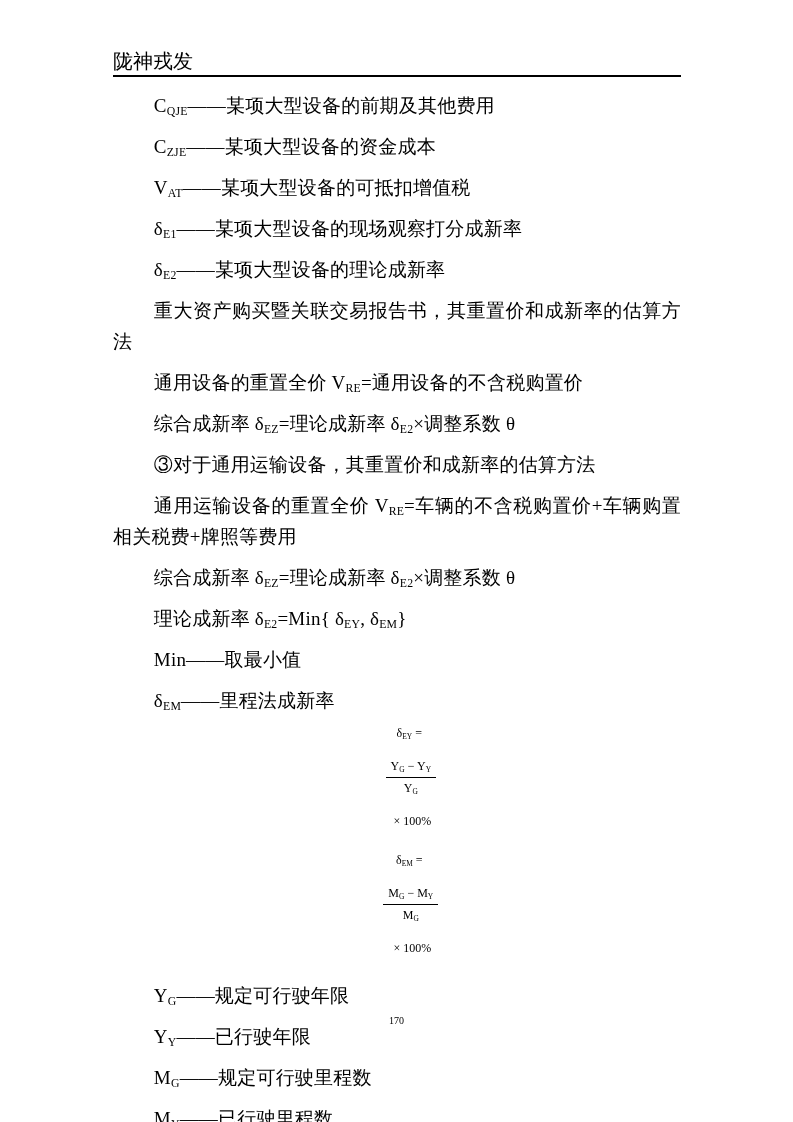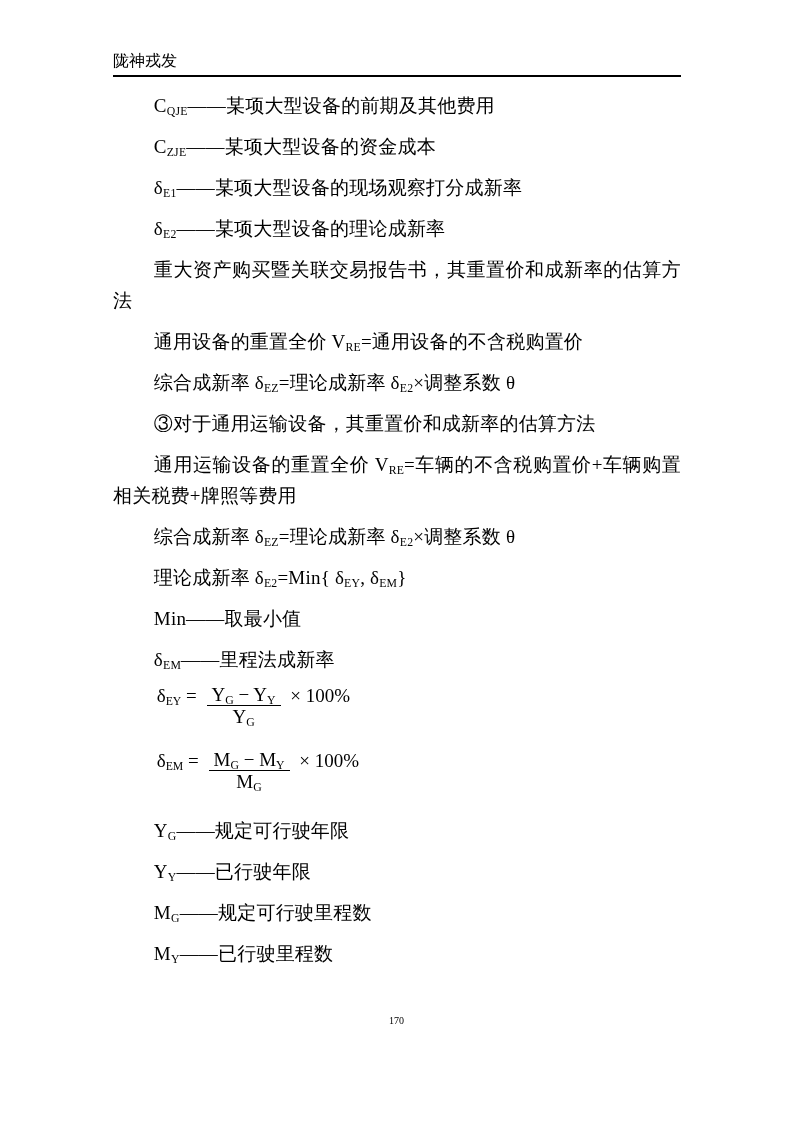--- a/index.html
+++ b/index.html
@@ -9,21 +9,21 @@
     background:#ffffff;
     color:#000;
     font-family:"Liberation Serif","DejaVu Serif",serif;
     overflow:hidden;
   }
   .header{
     position:absolute;top:52px;left:113px;width:568px;
     display:flex;justify-content:space-between;align-items:flex-end;
     border-bottom:2px solid #000;
     padding-bottom:5px;
-    font-size:16px;line-height:18px;
+    font-size:20px;line-height:18px;
     white-space:nowrap;
   }
   .content{
     position:absolute;top:90px;left:113px;width:568px;
   }
   .para{
     margin:0 0 10px 0;
     font-size:19px;
     line-height:31px;
     text-indent:2.15em;
@@ -31,29 +31,31 @@
     letter-spacing:0.2px;
   }
   sub{
     font-size:0.62em;
     vertical-align:-0.28em;
     line-height:0;
   }
   .formula{
     margin:10px 0 24px 0;
     padding-left:2.3em;
-    font-size:19px;
+    font-size:12px;
     display:flex;
+    align-items:center;
+    flex-direction:column;
   }
   .formula .lhs,.formula .suffix{white-space:pre;}
   .frac{
     display:inline-flex;
     flex-direction:column;
     align-items:center;
-    margin:0 5px;
+    margin:16px 5px;
     line-height:19px;
   }
   .frac .num{border-bottom:1px solid #000;padding:0 5px 1px 5px;white-space:pre;}
   .frac .den{padding-top:1px;white-space:pre;}
   .footer{
     position:absolute;top:1015px;left:0;width:100%;
     text-align:center;
     font-size:10px;
   }
 </style>
@@ -61,20 +63,21 @@
 <body>
 
 <div class="page">
   <div class="header">
     <span>陇神戎发</span>
   </div>
 
   <div class="content">
       <p class="para"><span>C</span><sub>QJE</sub><span>——某项大型设备的前期及其他费用</span></p>
       <p class="para"><span>C</span><sub>ZJE</sub><span>——某项大型设备的资金成本</span></p>
+      <p class="para"><span>V</span><sub>AT</sub><span>——某项大型设备的可抵扣增值税</span></p>
       <p class="para"><span>δ</span><sub>E1</sub><span>——某项大型设备的现场观察打分成新率</span></p>
       <p class="para"><span>δ</span><sub>E2</sub><span>——某项大型设备的理论成新率</span></p>
       <p class="para"><span>重大资产购买暨关联交易报告书，其重置价和成新率的估算方法</span></p>
       <p class="para"><span>通用设备的重置全价 V</span><sub>RE</sub><span>=通用设备的不含税购置价</span></p>
       <p class="para"><span>综合成新率 δ</span><sub>EZ</sub><span>=理论成新率 δ</span><sub>E2</sub><span>×调整系数 θ</span></p>
       <p class="para"><span>③对于通用运输设备，其重置价和成新率的估算方法</span></p>
       <p class="para"><span>通用运输设备的重置全价 V</span><sub>RE</sub><span>=车辆的不含税购置价+车辆购置相关税费+牌照等费用</span></p>
       <p class="para"><span>综合成新率 δ</span><sub>EZ</sub><span>=理论成新率 δ</span><sub>E2</sub><span>×调整系数 θ</span></p>
       <p class="para"><span>理论成新率 δ</span><sub>E2</sub><span>=Min{ δ</span><sub>EY</sub><span>, δ</span><sub>EM</sub><span>}</span></p>
       <p class="para"><span>Min——取最小值</span></p>

